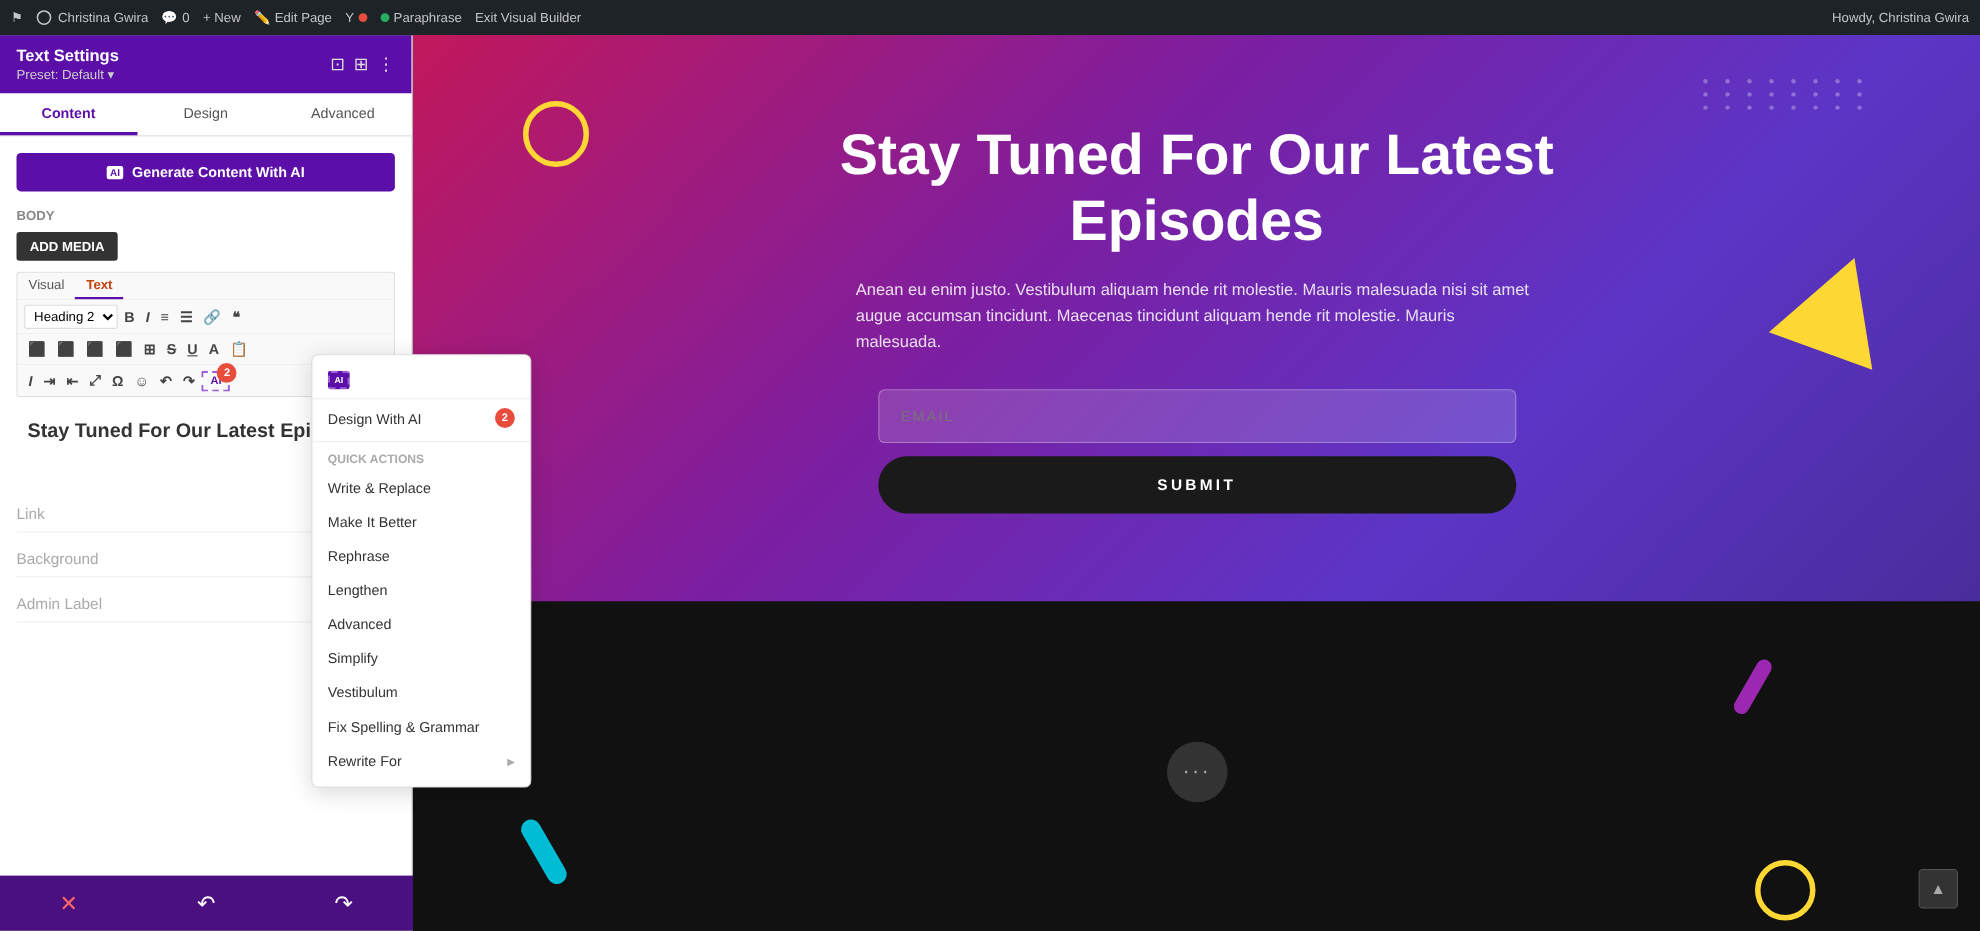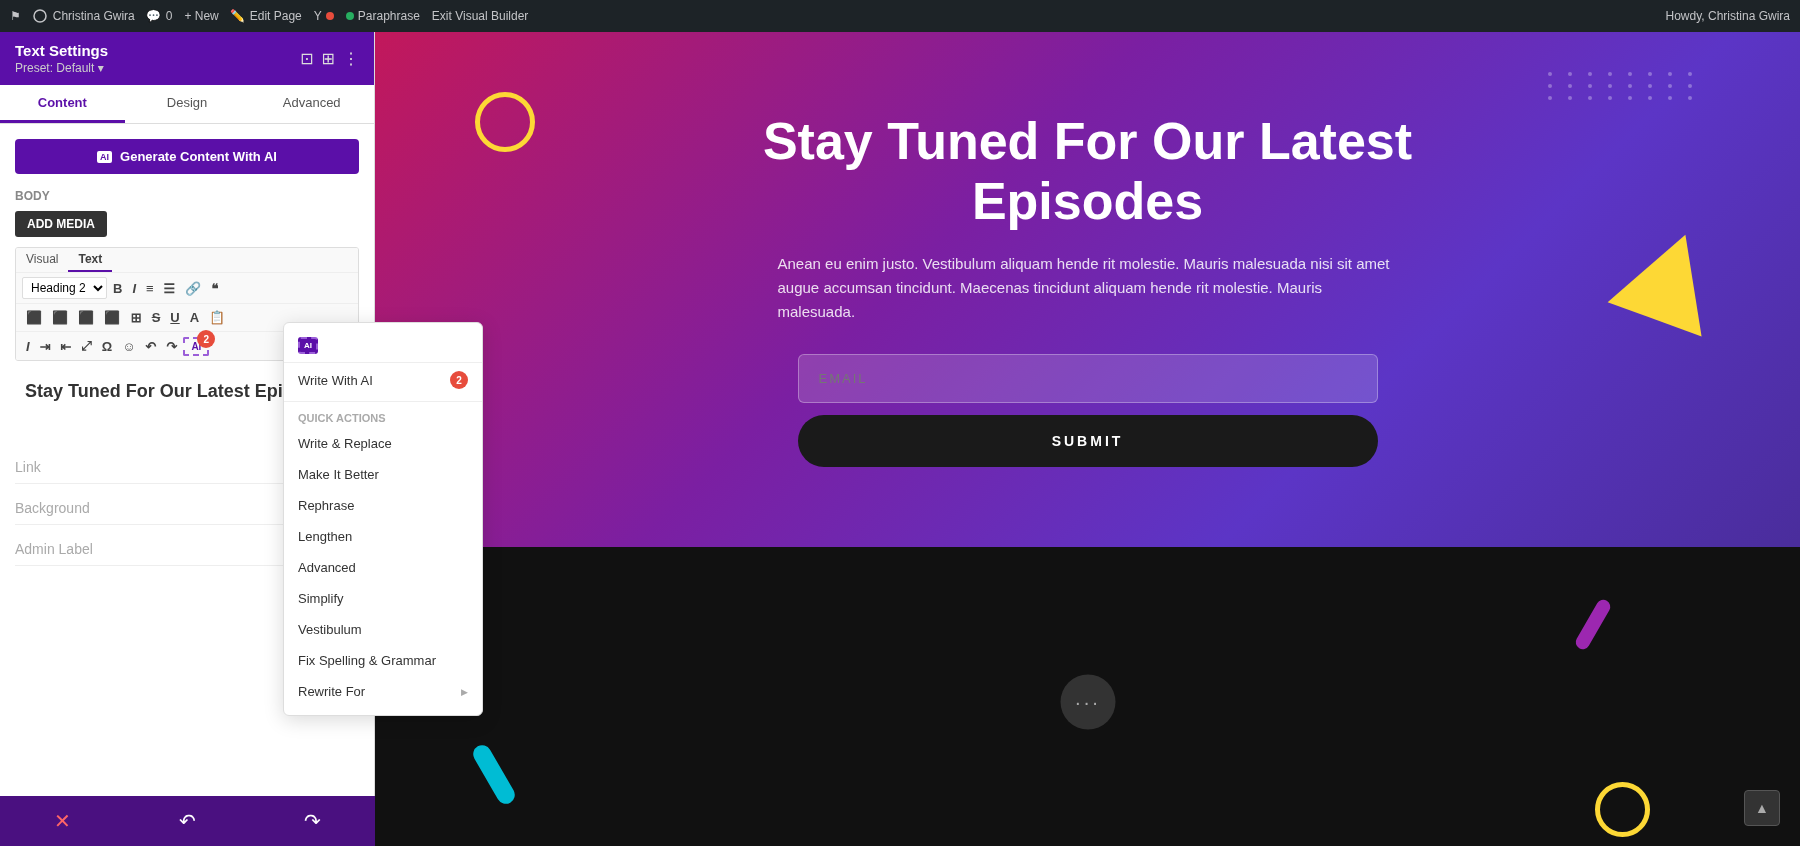--- a/index.html
+++ b/index.html
@@ -164,21 +164,21 @@
     .editor-tab-visual {
       padding: 4px 10px;
       font-size: 12px;
       cursor: pointer;
       color: #555;
     }
     .editor-tab-text {
       padding: 4px 10px;
       font-size: 12px;
       cursor: pointer;
-      color: #404040;
+      color: #c2410c;
       font-weight: 600;
       border-bottom: 2px solid #5b0fa8;
     }
 
     .toolbar-btn {
       background: none;
       border: none;
       cursor: pointer;
       font-size: 13px;
       color: #444;
@@ -658,21 +658,21 @@
     <span style="color:#5b0fa8; font-size:14px;">❓</span>
     <span style="font-size:13px; color:#555;">Help</span>
   </div>
 </div>
 
 <div class="ai-popup">
   <div class="ai-popup-header">
     <span class="ai-icon-small">AI</span>
   </div>
   <div class="ai-popup-item">
-    <span>Write With AI</span>
+    <span>Design With AI</span>
     <span class="ai-popup-badge">2</span>
   </div>
   <div style="border-top:1px solid #eee; margin:4px 0;"></div>
   <div class="quick-actions-label">Quick Actions</div>
   <div class="ai-popup-item">
       <span>Write &amp; Replace</span>
     </div>
   <div class="ai-popup-item">
       <span>Make It Better</span>
     </div>

